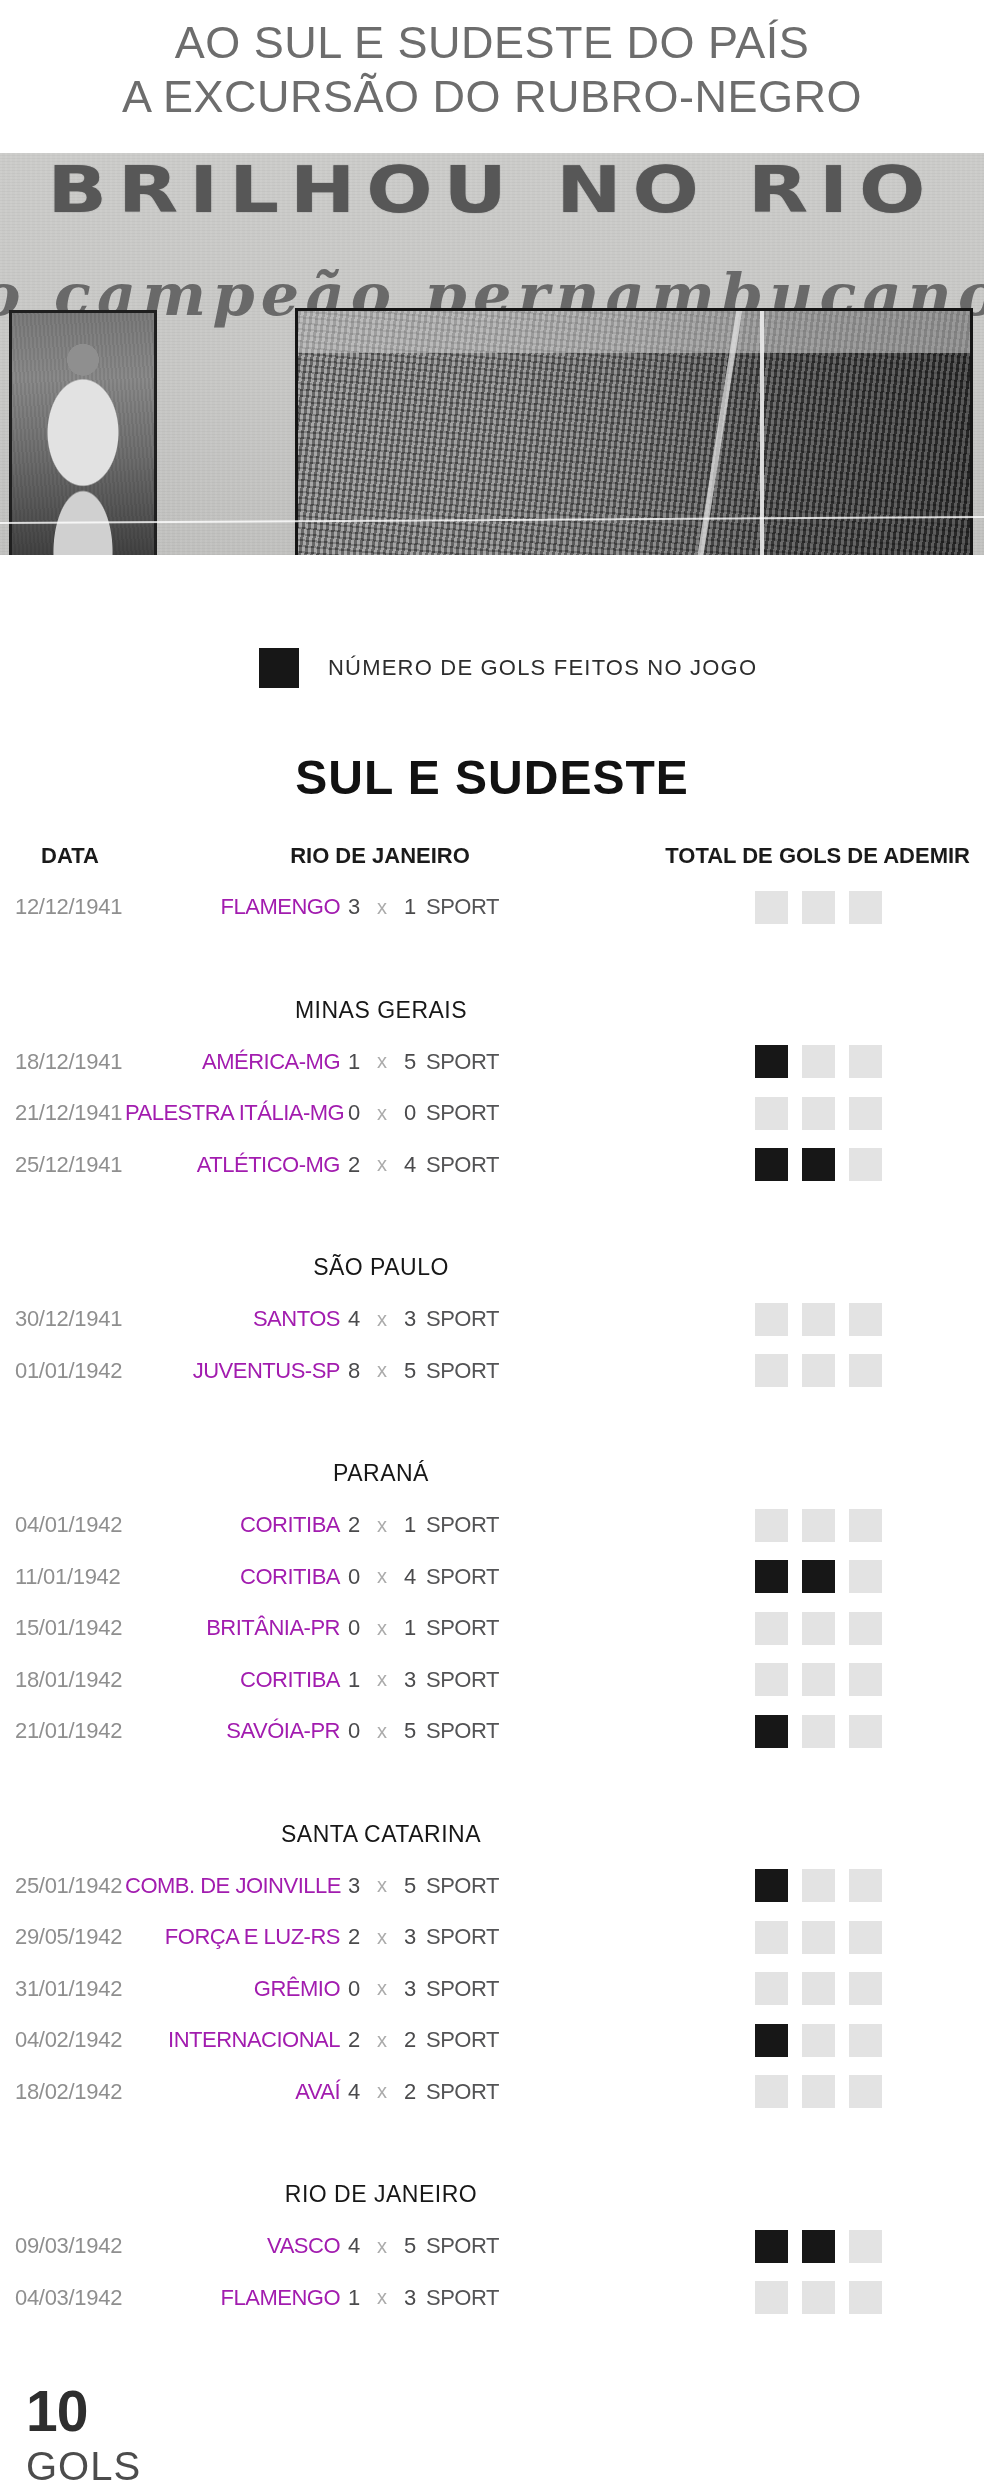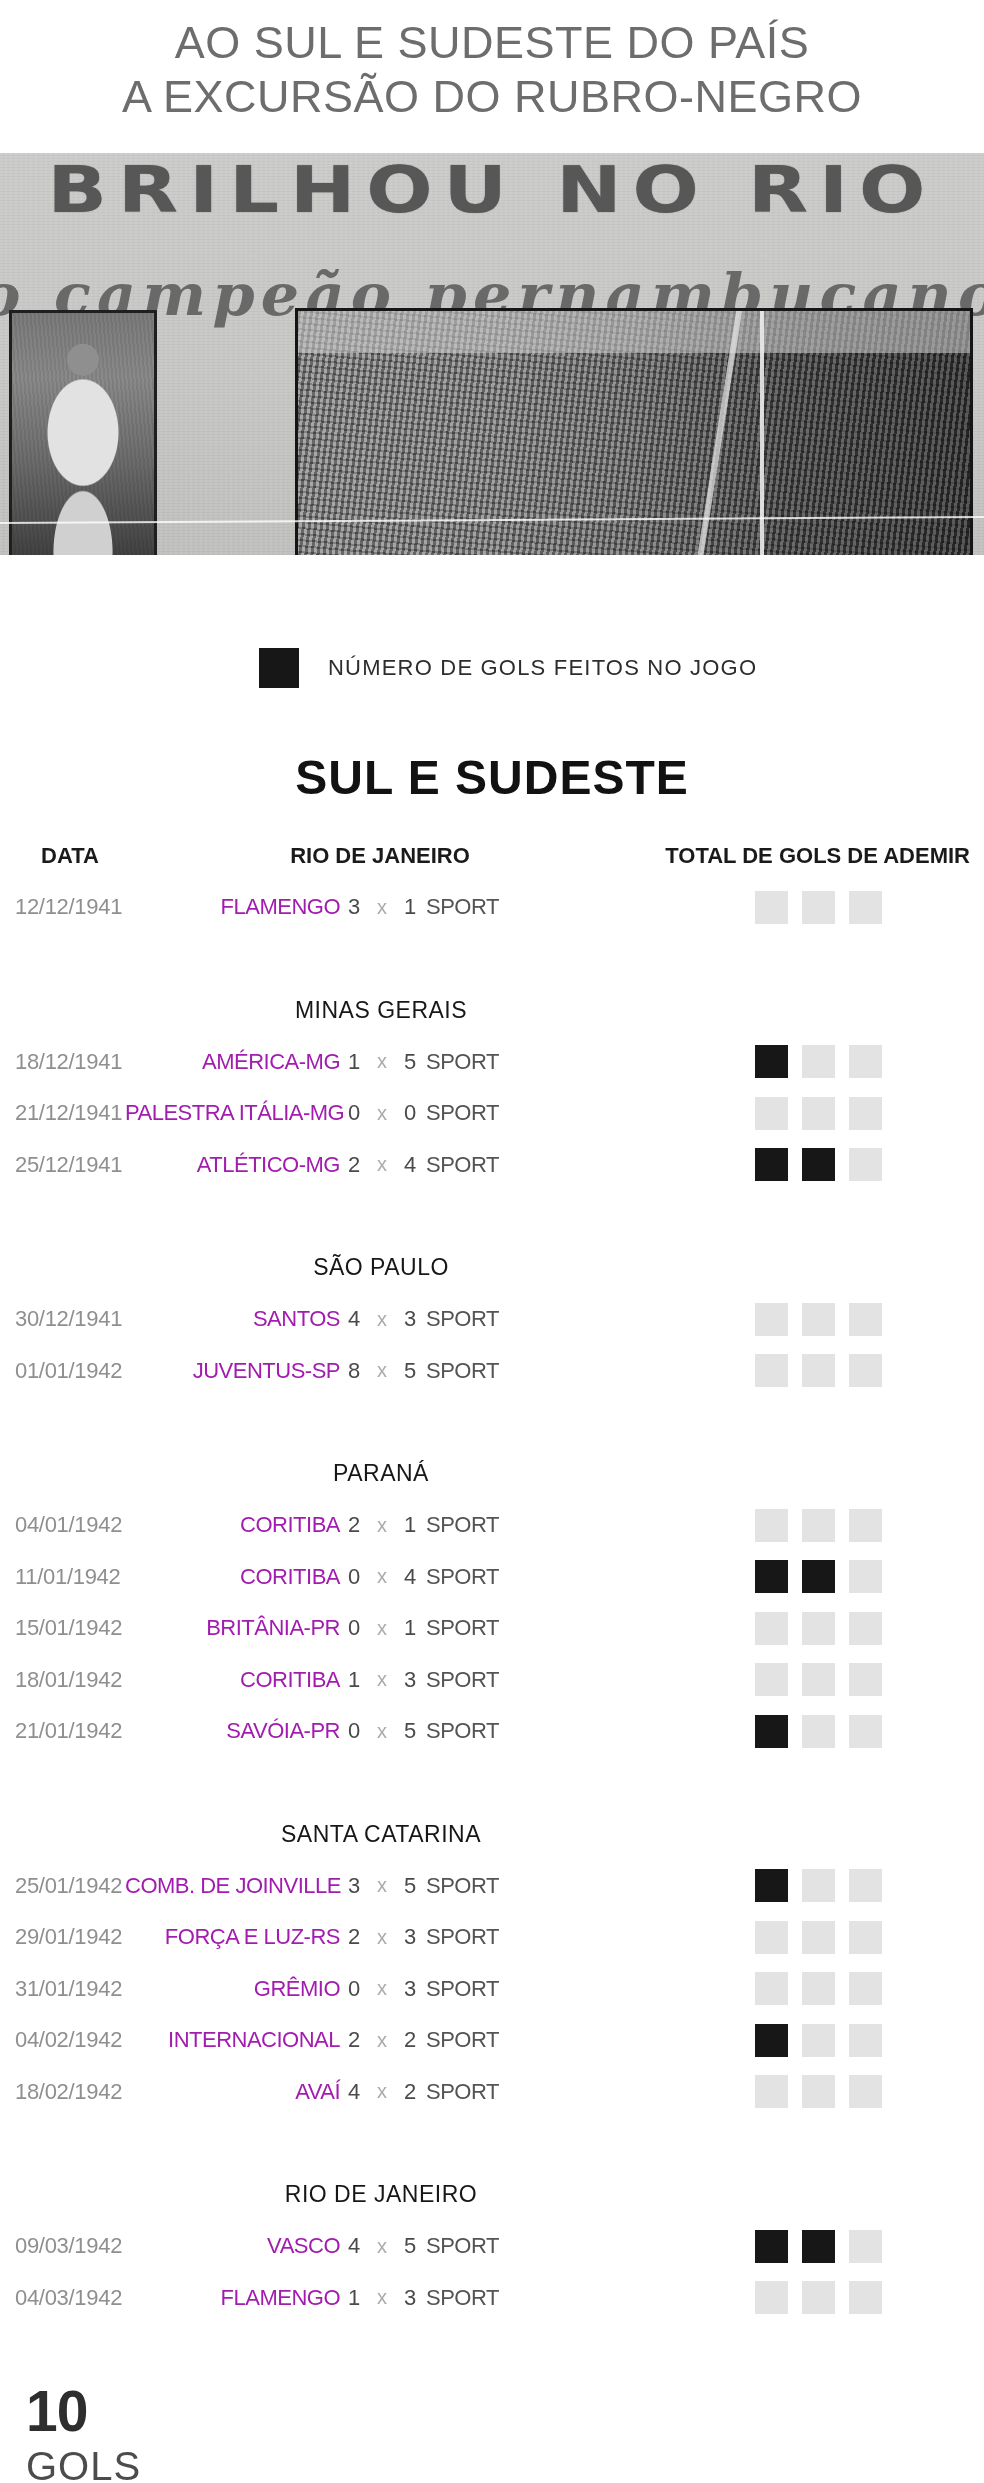--- a/index.html
+++ b/index.html
@@ -281,21 +281,21 @@
     <span class="c-x">x</span>
     <span class="c-s2">5</span>
     <span class="c-away">SPORT</span>
     <span class="c-squares">
           <span class="sq filled"></span>
           <span class="sq"></span>
           <span class="sq"></span>
         </span>
   </div>
       <div class="trow">
-    <span class="c-date">29/01/1942</span>
+    <span class="c-date">29/05/1942</span>
     <span class="c-home">FORÇA E LUZ-RS</span>
     <span class="c-s1">2</span>
     <span class="c-x">x</span>
     <span class="c-s2">3</span>
     <span class="c-away">SPORT</span>
     <span class="c-squares">
           <span class="sq"></span>
           <span class="sq"></span>
           <span class="sq"></span>
         </span>

